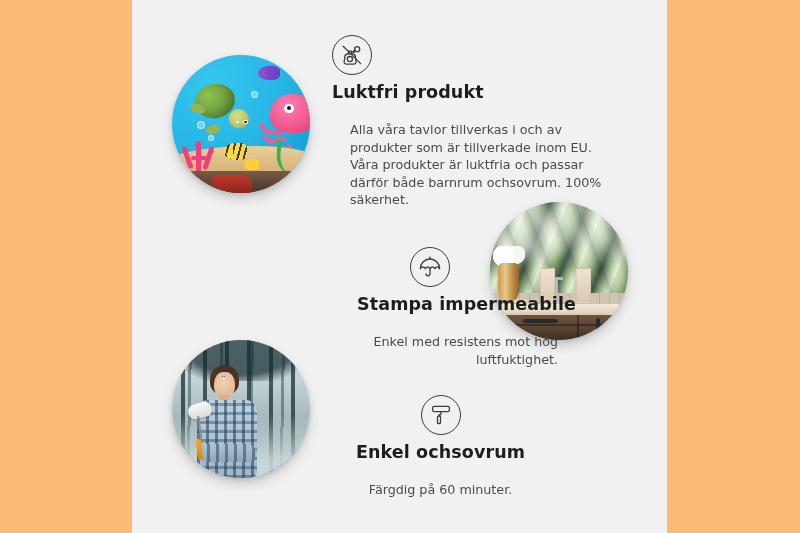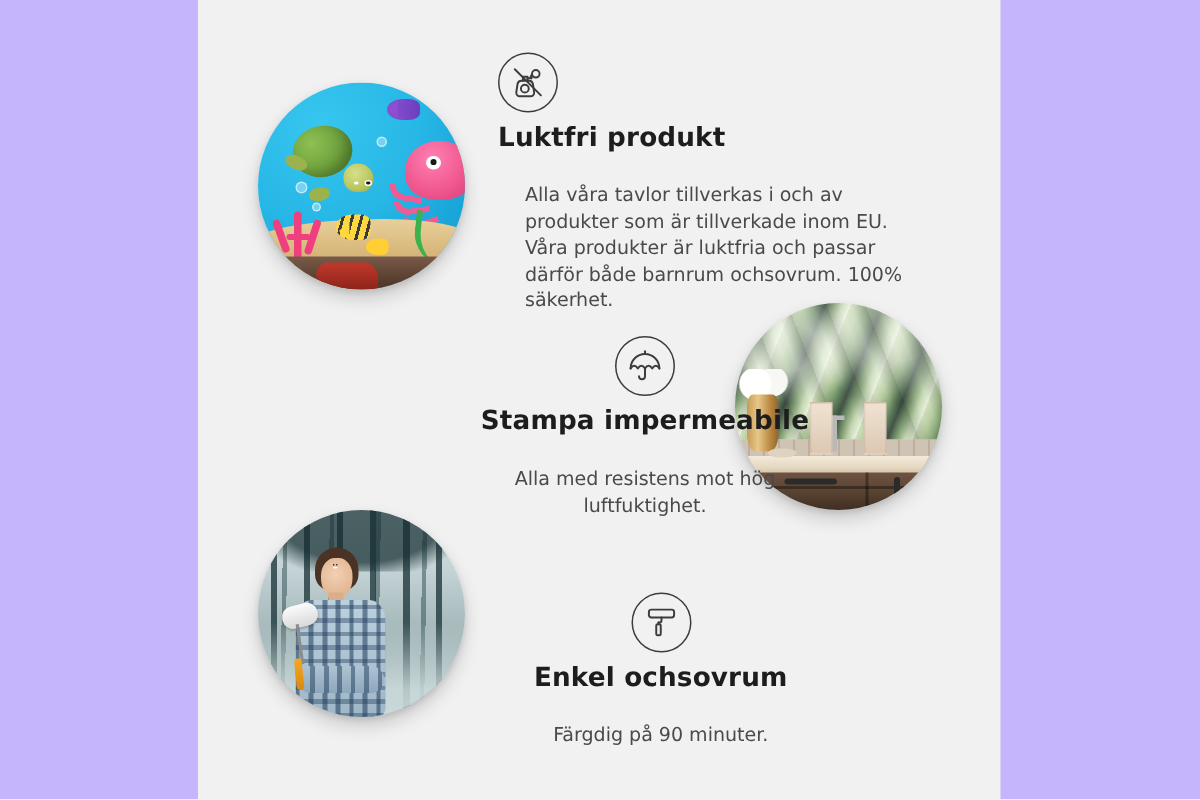--- a/index.html
+++ b/index.html
@@ -11,21 +11,21 @@
     width: 800px;
     height: 533px;
     overflow: hidden;
     font-family: "DejaVu Sans", "Liberation Sans", sans-serif;
   }
 
   #stage {
     position: relative;
     width: 800px;
     height: 533px;
-    background: #c4b5fd;
+    background: #fdba74;
   }
 
   
   #panel {
     position: absolute;
     left: 132px;
     top: 0;
     width: 535px;
     height: 533px;
     background: #f1f1f1;
@@ -346,21 +346,21 @@
   .feature p {
     margin: 18px;
     font-size: 12.7px;
     line-height: 1.38;
     color: #4a4a4a;
   }
 
   
   #feature-odourless { left: 200px; top: 35px; width: 290px; }
   
-  #feature-waterproof { left: 152px; top: 224px; width: 292px; text-align: center; }
+  #feature-waterproof { left: 152px; top: 247px; width: 292px; text-align: right; }
   #feature-waterproof .icon-circle { margin: 0 auto; }
   
   #feature-easy { left: 200px; top: 395px; width: 217px; text-align: center; }
   #feature-easy .icon-circle { margin: 0 auto; }
 
   svg { display:block; }
 </style>
 </head>
 <body>
 
@@ -471,30 +471,30 @@
     <div class="feature" id="feature-waterproof">
       <div class="icon-circle">
         <svg width="26" height="26" viewBox="0 0 26 26" fill="none" stroke="#3c3c3c" stroke-width="1.3" stroke-linecap="round" stroke-linejoin="round">
           <path d="M3.4 14.6c0-5.3 4.3-9.6 9.6-9.6s9.6 4.3 9.6 9.6"></path>
           <path d="M3.4 14.6c1.6-2.4 3.2-2.4 4.8 0 1.6-2.4 3.2-2.4 4.8 0 1.6-2.4 3.2-2.4 4.8 0 1.6-2.4 3.2-2.4 4.8 0"></path>
           <path d="M13 5V3.2"></path>
           <path d="M13 14.6v5.2c0 1.1-.9 2-2 2s-2-.9-2-2"></path>
         </svg>
       </div>
       <h3>Stampa impermeabile</h3>
-      <p>Alla med resistens mot hög luftfuktighet.</p>
+      <p>Enkel med resistens mot hög luftfuktighet.</p>
     </div>
 
     <div class="feature" id="feature-easy">
       <div class="icon-circle">
         <svg width="26" height="26" viewBox="0 0 26 26" fill="none" stroke="#3c3c3c" stroke-width="1.3" stroke-linecap="round" stroke-linejoin="round">
           <rect x="4.6" y="4.4" width="16.8" height="5.2" rx="1.6"></rect>
           <path d="M13 9.6v2.1c0 .7-.6 1.3-1.3 1.3H11"></path>
           <path d="M11 13v1.1"></path>
           <rect x="9.5" y="14.1" width="3" height="7.4" rx="0.9"></rect>
         </svg>
       </div>
       <h3>Enkel ochsovrum</h3>
-      <p>Färgdig på 90 minuter.</p>
+      <p>Färgdig på 60 minuter.</p>
     </div>
 
   </div>
 </div>
 
 </body></html>

